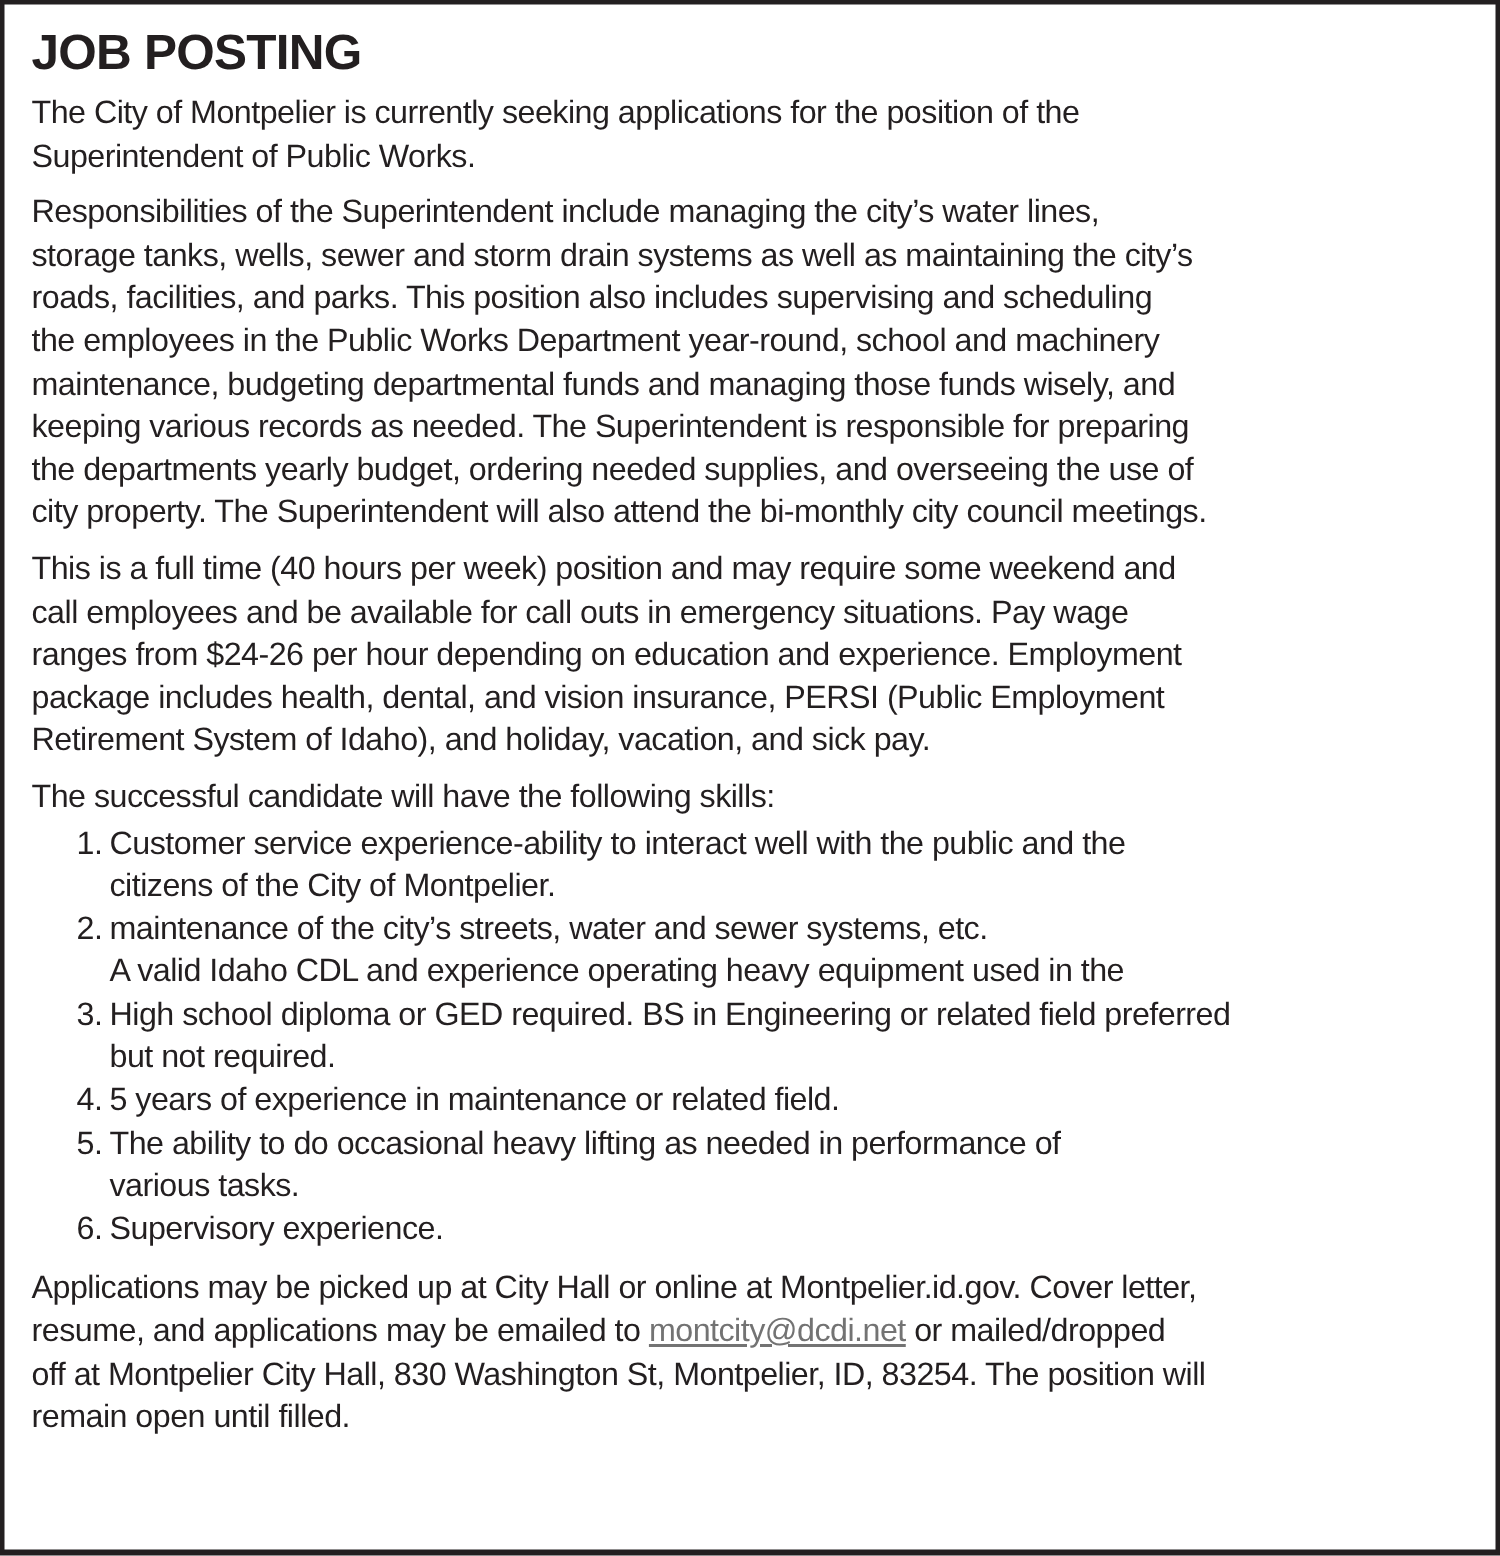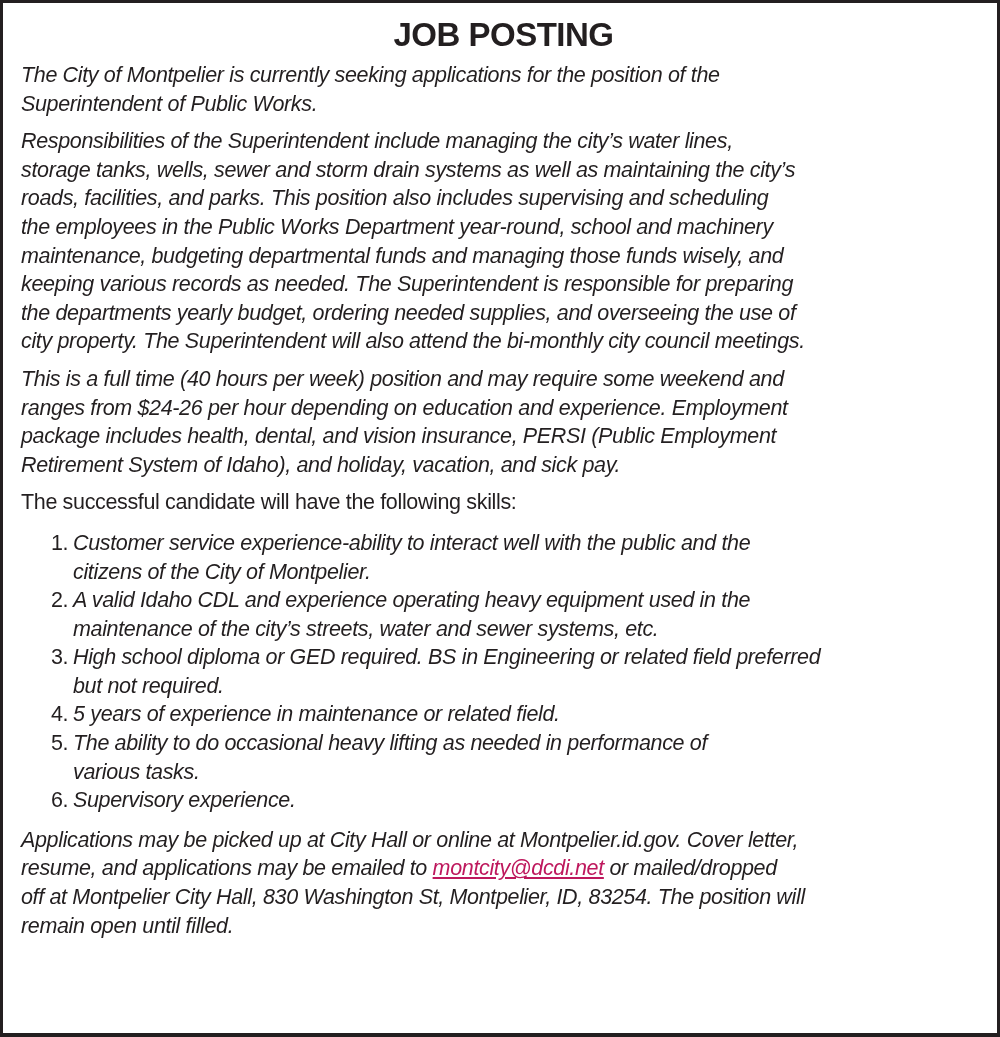--- a/index.html
+++ b/index.html
@@ -16,38 +16,38 @@
   .content {
     position: absolute; left: 18px; top: 10px; width: 965px;
     font-family: "Liberation Sans", sans-serif;
     color: #231f20;
     font-size: 21.5px;
     line-height: 28.6px;
     letter-spacing: -0.35px;
   }
   h1 {
     margin: 0 0 4px 0;
-    text-align: center;
+    text-align: left;
     font-size: 33px;
     line-height: 44px;
     font-weight: bold;
     letter-spacing: -0.5px;
   }
   p { margin: 0 0 9px 0; }
-  .lead { margin-bottom: 12px; }
+  .lead { margin-bottom: 2px; }
   ol {
     margin: 0 0 11px 0;
     padding-left: 52px;
     list-style: none;
     counter-reset: item;
   }
   ol li { position: relative; }
   ol li .num { position: absolute; left: -22px; }
-  .link { text-decoration: underline; color: #be185d; }
-  .line { display: block; white-space: nowrap; font-style: italic; }
+  .link { text-decoration: underline; color: #737373; }
+  .line { display: block; white-space: nowrap; }
 </style>
 </head>
 <body>
 
 <div class="frame">
   <div class="content">
     <h1>JOB POSTING</h1>
 
     <p>
       <span class="line">The City of Montpelier is currently seeking applications for the position of the</span>
@@ -60,36 +60,37 @@
       <span class="line">roads, facilities, and parks. This position also includes supervising and scheduling</span>
       <span class="line">the employees in the Public Works Department year-round, school and machinery</span>
       <span class="line">maintenance, budgeting departmental funds and managing those funds wisely, and</span>
       <span class="line">keeping various records as needed. The Superintendent is responsible for preparing</span>
       <span class="line">the departments yearly budget, ordering needed supplies, and overseeing the use of</span>
       <span class="line">city property. The Superintendent will also attend the bi-monthly city council meetings.</span>
     </p>
 
     <p>
       <span class="line">This is a full time (40 hours per week) position and may require some weekend and</span>
+      <span class="line">call employees and be available for call outs in emergency situations. Pay wage</span>
       <span class="line">ranges from $24-26 per hour depending on education and experience. Employment</span>
       <span class="line">package includes health, dental, and vision insurance, PERSI (Public Employment</span>
       <span class="line">Retirement System of Idaho), and holiday, vacation, and sick pay.</span>
     </p>
 
     <p class="lead">The successful candidate will have the following skills:</p>
     <ol>
       <li>
         <span class="num">1.</span>
         <span class="line">Customer service experience-ability to interact well with the public and the</span>
         <span class="line">citizens of the City of Montpelier.</span>
       </li>
       <li>
         <span class="num">2.</span>
+        <span class="line">maintenance of the city’s streets, water and sewer systems, etc.</span>
         <span class="line">A valid Idaho CDL and experience operating heavy equipment used in the</span>
-        <span class="line">maintenance of the city’s streets, water and sewer systems, etc.</span>
       </li>
       <li>
         <span class="num">3.</span>
         <span class="line">High school diploma or GED required. BS in Engineering or related field preferred</span>
         <span class="line">but not required.</span>
       </li>
       <li>
         <span class="num">4.</span>
         <span class="line">5 years of experience in maintenance or related field.</span>
       </li>

